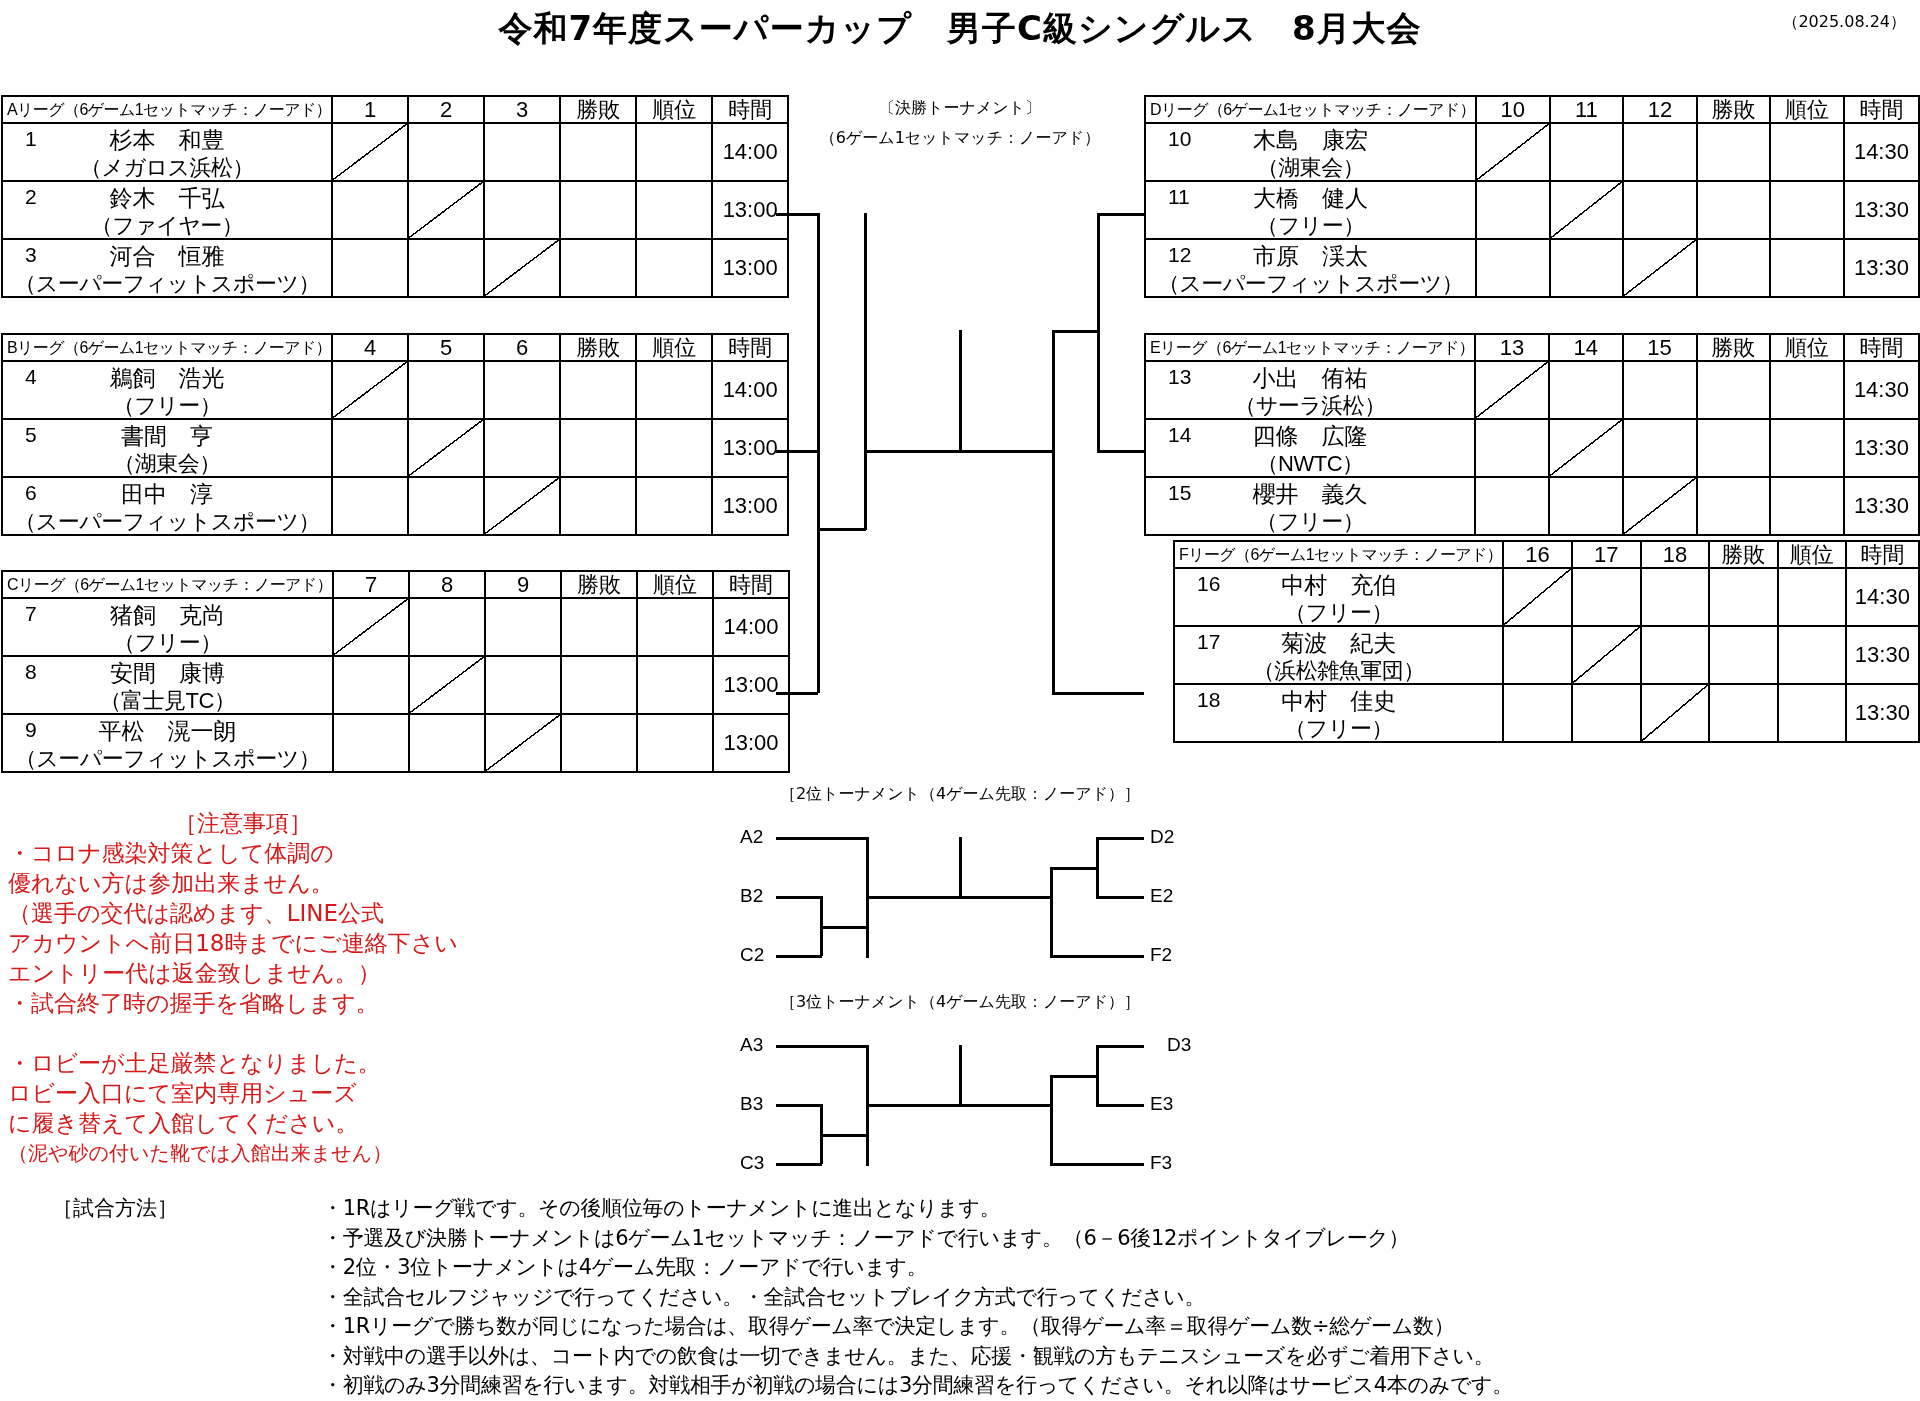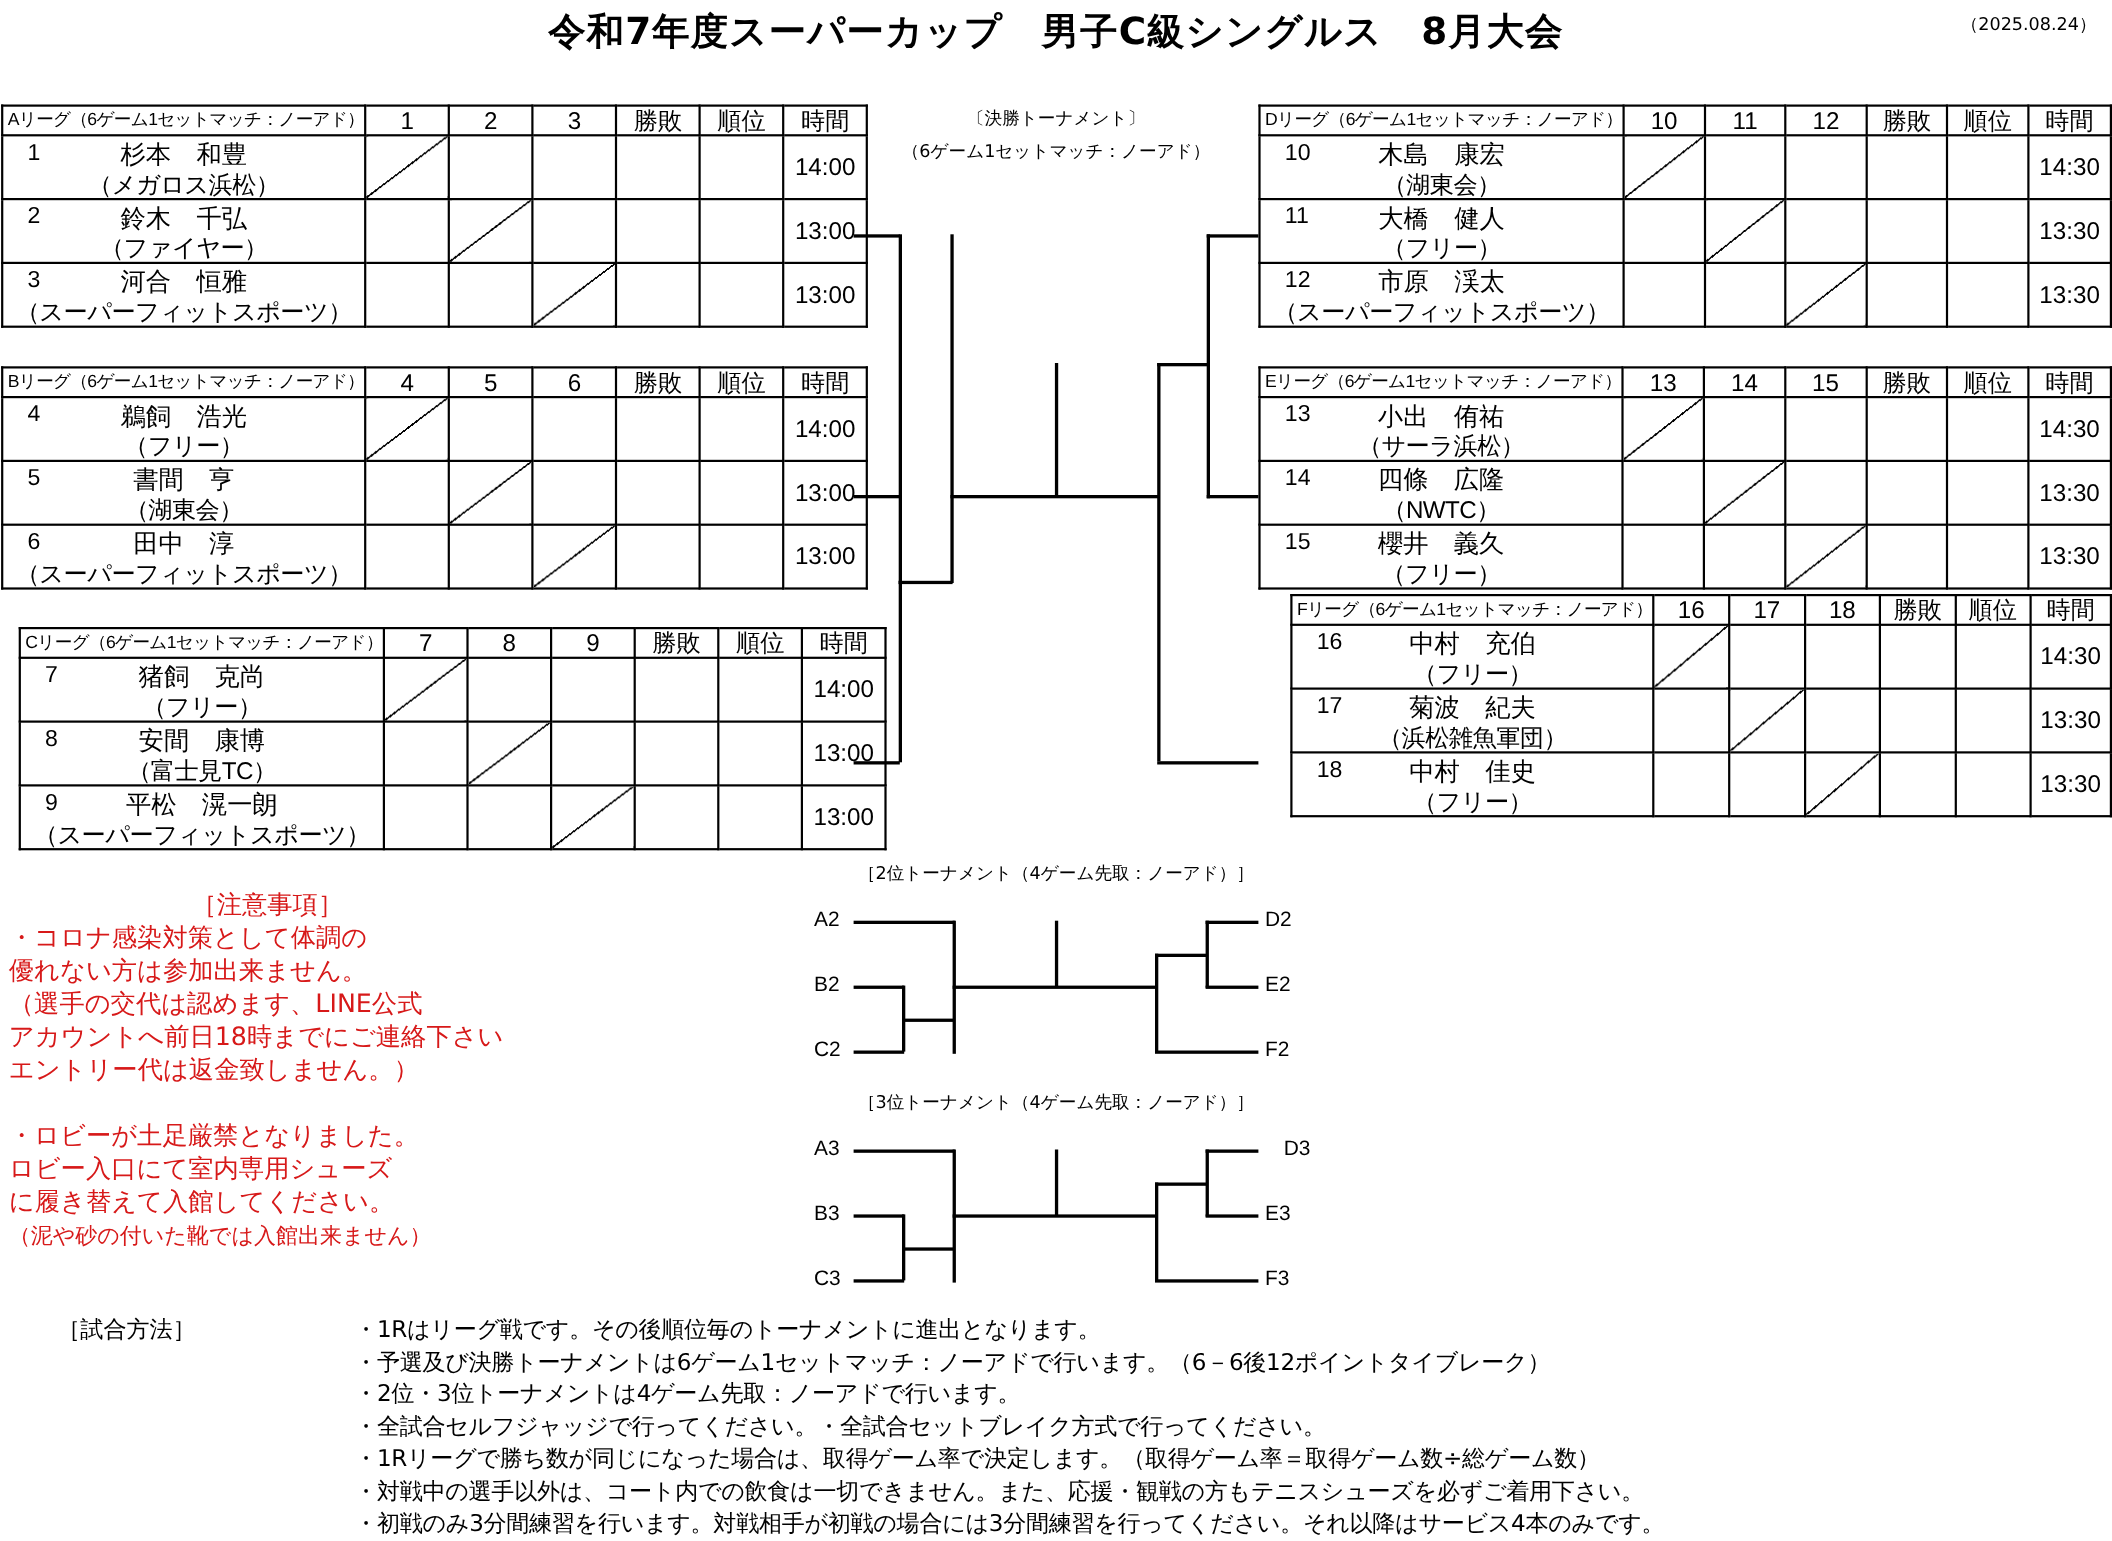--- a/index.html
+++ b/index.html
@@ -172,21 +172,21 @@
           </td>
           <td></td>
           <td></td>
           <td class="diag"></td>
           <td></td>
           <td></td>
           <td class="time">13:00</td>
         </tr>
       </tbody>
     </table>
-    <table class="league" style="left: 17px; top: 570px;">
+    <table class="league" style="left: 1px; top: 570px;">
       <colgroup>
         <col style="width: 318px;">
         <col style="width: 76px;">
         <col style="width: 76px;">
         <col style="width: 76px;">
         <col style="width: 76px;">
         <col style="width: 76px;">
         <col style="width: 76px;">
       </colgroup>
       <tbody>
@@ -522,20 +522,21 @@
   <div class="br" style="left:1050px; top:1163px; width:94px; height:2.5px;"></div>
 </div>
 
 <div class="notes">
   <div class="nh">［注意事項］</div>
   <div>・コロナ感染対策として体調の</div>
   <div>優れない方は参加出来ません。</div>
   <div>（選手の交代は認めます、LINE公式</div>
   <div>アカウントへ前日18時までにご連絡下さい</div>
   <div>エントリー代は返金致しません。）</div>
+  <div>・試合終了時の握手を省略します。</div>
   <div style="height:30px;"></div>
   <div>・ロビーが土足厳禁となりました。</div>
   <div>ロビー入口にて室内専用シューズ</div>
   <div>に履き替えて入館してください。</div>
   <div class="small">（泥や砂の付いた靴では入館出来ません）</div>
 </div>
 
 <div class="rules-label">［試合方法］</div>
 <div class="rules">
   <div>・1Rはリーグ戦です。その後順位毎のトーナメントに進出となります。</div>

